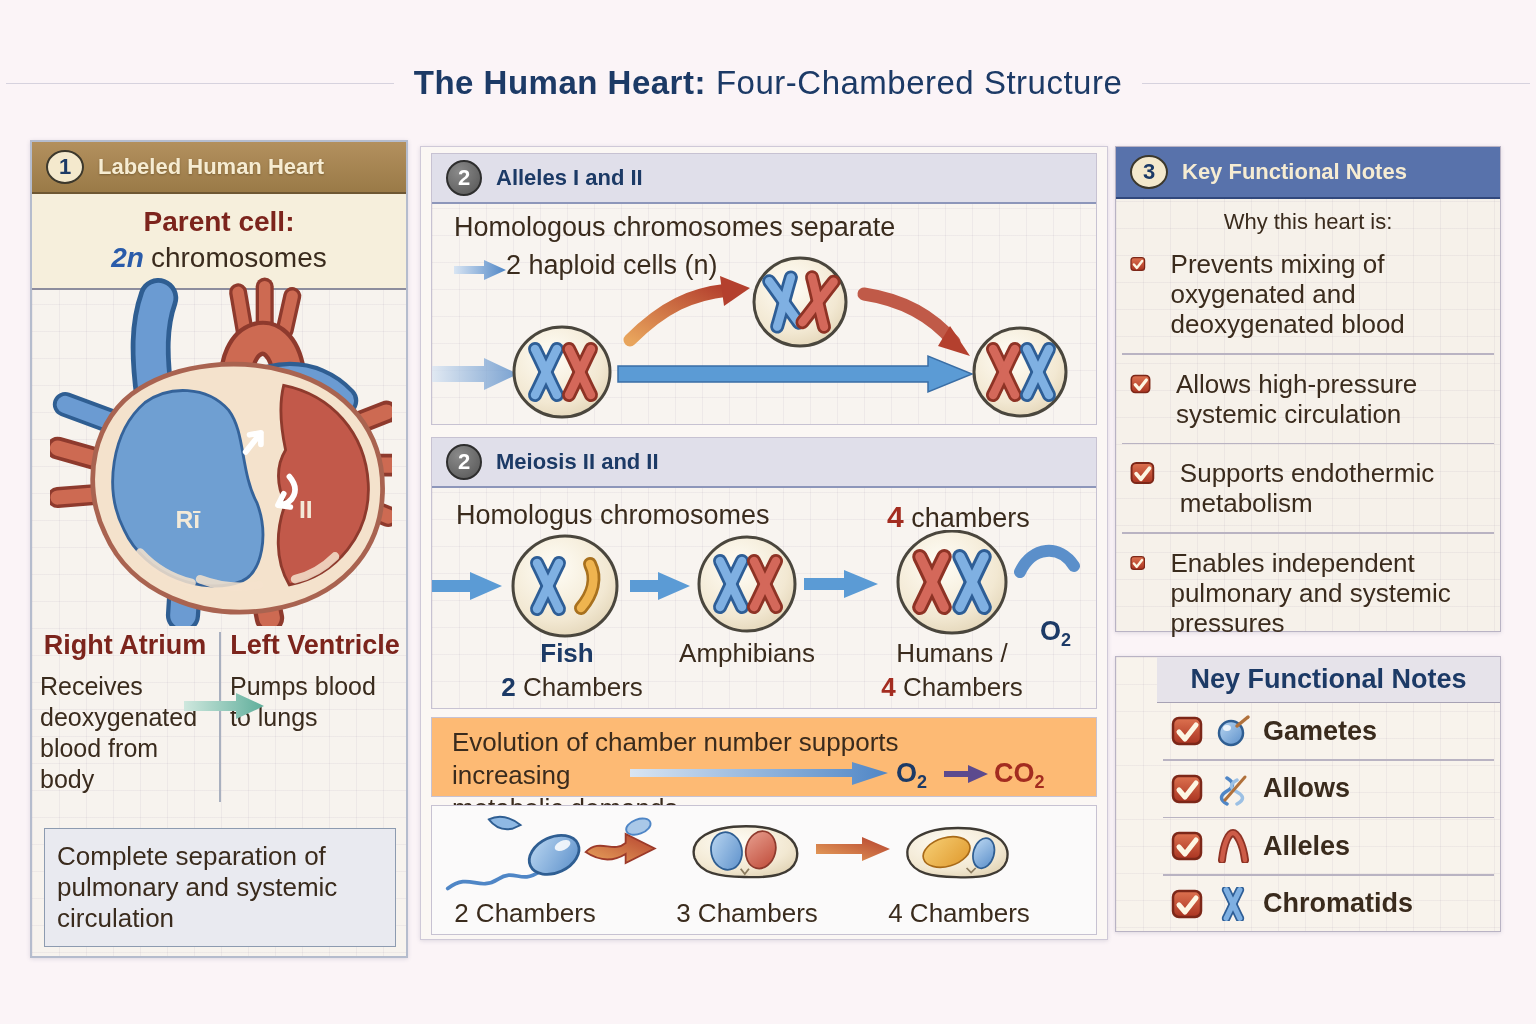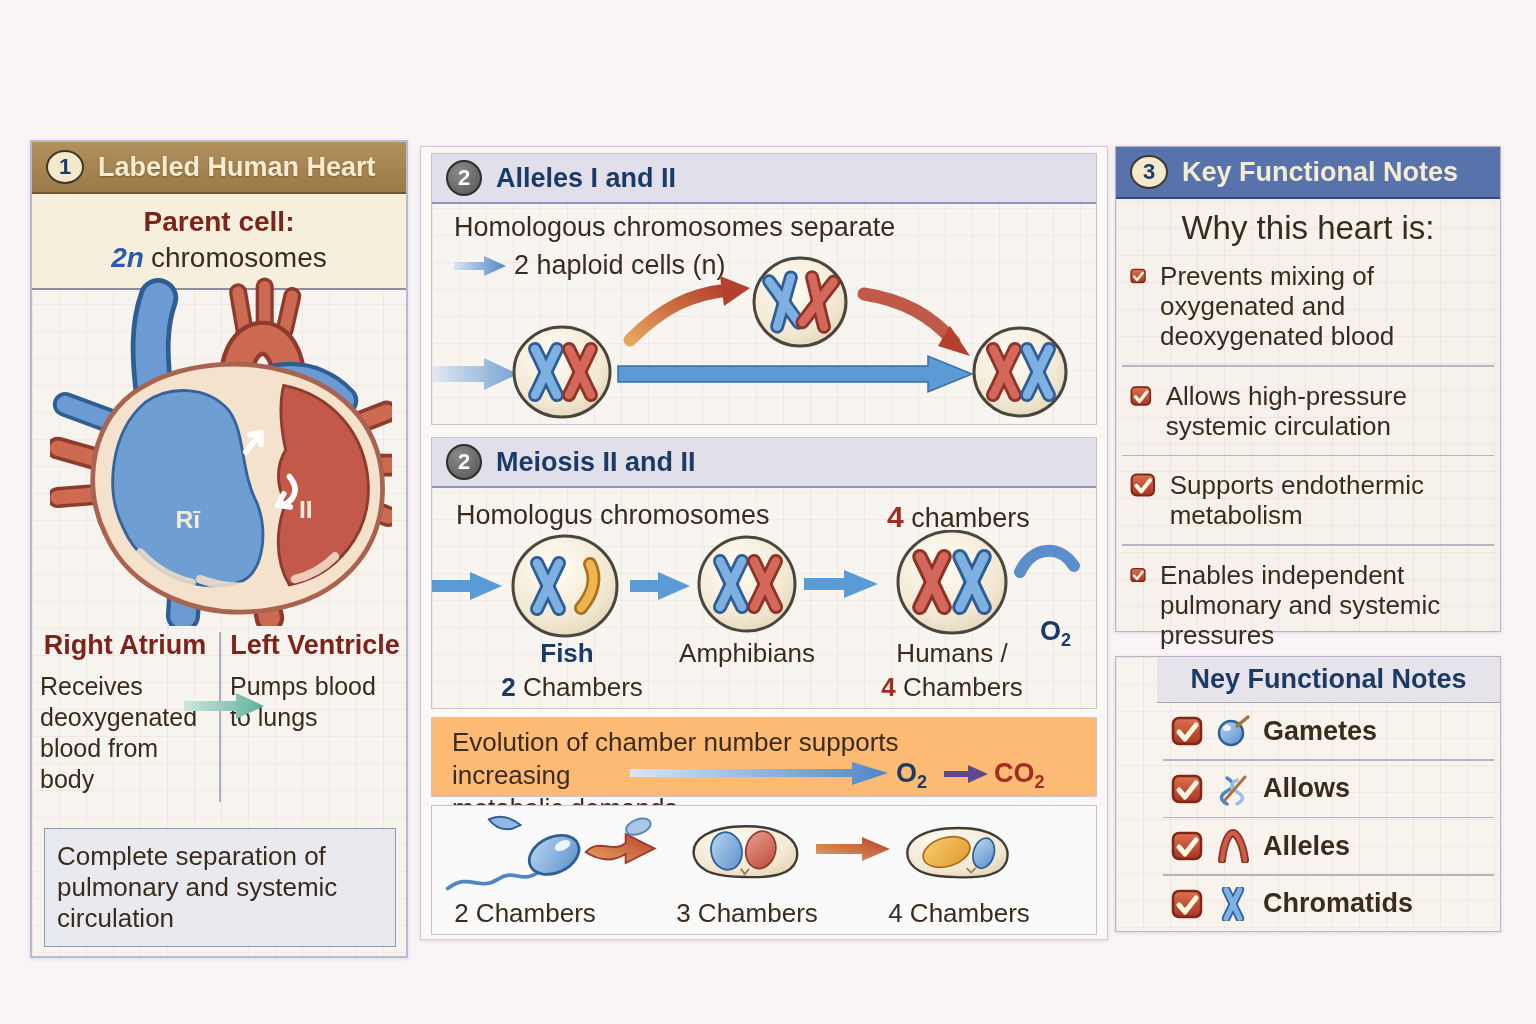--- a/index.html
+++ b/index.html
@@ -22,21 +22,21 @@
   .grid-bg{background-color:#f8f4f0;background-image:
     linear-gradient(rgba(150,140,165,.10) 1px, transparent 1px),
     linear-gradient(90deg, rgba(150,140,165,.10) 1px, transparent 1px);
     background-size:27px 27px;}
   .panel{position:absolute;border:2px solid #b5bccd;box-shadow:0 1px 4px rgba(90,90,120,.18);}
   .hdr{display:flex;align-items:center;gap:14px;padding:0 14px;height:52px;}
   .badge{flex:0 0 auto;width:38px;height:34px;border-radius:50%;display:flex;align-items:center;justify-content:center;
          font-weight:700;font-size:22px;}
   .badge-cream{background:#f4e9cd;border:2.5px solid #3c382c;color:var(--navy);}
   .badge-grey{width:36px;height:36px;background:radial-gradient(circle at 35% 30%,#8a8a8a,#555);border:2.5px solid #2e2e2e;color:#fff;}
-  .hdr-title{font-size:27px;font-weight:700;}
+  .hdr-title{font-size:22px;font-weight:700;}
   .sep{height:1.5px;background:#b9b3c2;}
 
   
   #left-panel{left:30px;top:140px;width:378px;height:818px;background-color:#f7f3ee;}
   #left-panel .hdr{background:linear-gradient(var(--tan1),var(--tan2));border-bottom:2px solid #6e5733;}
   #left-panel .hdr-title{color:var(--cream);text-shadow:0 1px 2px rgba(60,40,10,.4);}
   .parent-box{background:#f6efdc;border-bottom:2px solid #8d8d9d;text-align:center;padding:12px 8px 14px;}
   .parent-line1{font-size:28px;font-weight:700;color:var(--maroon);}
   .parent-line2{font-size:28px;margin-top:4px;}
   .parent-line2 .ploidy{color:#2a5caa;font-style:italic;font-weight:700;margin-right:7px;}
@@ -55,21 +55,21 @@
   
   #mid{left:420px;top:146px;width:688px;height:794px;background:#fbf7f4;border:1.5px solid #cfc9d8;}
   .mbox{position:absolute;left:10px;width:666px;border:1.5px solid #c7c2d2;}
   .mbox .hdr{background:var(--lav);border-bottom:2px solid #8d96ba;height:50px;}
   .mbox .hdr-title{color:var(--navy);}
   #mbox1{top:6px;height:272px;}
   #mbox2{top:290px;height:272px;}
   #mbox3{top:570px;height:80px;background:#fdba74;}
   #mbox4{top:658px;height:130px;background:#fbfafa;}
   .m-line1{position:absolute;left:22px;top:58px;font-size:27px;}
-  .m-line2{position:absolute;left:22px;top:96px;font-size:27px;display:flex;align-items:center;gap:8px;}
+  .m-line2{position:absolute;left:22px;top:96px;font-size:27px;display:flex;align-items:flex-end;}
   .abs{position:absolute;}
   .cell-label{font-size:26px;text-align:center;}
   .cell-label.bold-navy{font-weight:700;color:var(--navy);}
   .num-navy{color:var(--navy);font-weight:700;}
   .num-red{color:var(--red-accent);font-weight:700;}
   .sec2-lab{font-size:27px;}
   .evo-text{font-size:26px;line-height:33px;}
   .chem{font-size:27px;font-weight:700;}
   .chem sub{font-size:18px;}
   .chem.o2{color:var(--navy);}
@@ -80,23 +80,23 @@
   .chr .ol{stroke-width:14px;}
   .chr .co{stroke-width:8.5px;}
   .chr-blue .ol{stroke:#2e5e96;} .chr-blue .co{stroke:#7fb0e2;}
   .chr-red .ol{stroke:#8e3325;} .chr-red .co{stroke:#d4685a;}
   .chr-orange .ol{stroke:#a8711e;} .chr-orange .co{stroke:#efb44f;}
 
   
   #rightA{left:1115px;top:146px;width:386px;height:486px;background-color:#f6f1ea;border:1.5px solid #b9b3c4;}
   #rightA .hdr{background:var(--bluehdr);border-bottom:2px solid #31487c;}
   #rightA .hdr-title{color:var(--cream);}
-  .why{font-size:33px;text-align:center;margin:10px 0 4px;}
+  .why{font-size:22px;text-align:center;margin:10px 0 4px;}
   .kfn-item{display:flex;gap:14px;padding:10px 14px;}
-  .kfn-text{font-size:26px;line-height:30px;}
+  .kfn-text{font-size:26px;line-height:30px;margin-left:11px;}
   #rightB{left:1115px;top:656px;width:386px;height:276px;background-color:#f8f3ec;border:1.5px solid #b9b3c4;padding-left:41px;}
   #rightB .hdr2{height:46px;background:#e6e3ea;border-bottom:1.5px solid #a7a2b4;display:flex;align-items:center;justify-content:center;
     font-size:27px;font-weight:700;color:var(--navy);}
   .nfn-item{display:flex;align-items:center;gap:12px;padding:8px 14px;height:56px;}
   .nfn-label{font-size:27px;font-weight:600;}
 </style>
 </head>
 <body>
 
 <svg width="0" height="0" style="position:absolute" aria-hidden="true">
@@ -135,20 +135,27 @@
     </linearGradient>
     <linearGradient id="gOrange" x1="0" y1="0" x2="1" y2="1">
       <stop offset="0%" stop-color="#f6ce74"></stop>
         <stop offset="100%" stop-color="#e09a2e"></stop>
     </linearGradient>
   </defs>
 </svg>
 
 <div id="page">
 
+  <div class="title-row">
+    <div class="title-line"></div>
+    <div class="title-text">
+      <span class="pfx">The Human Heart:</span><span class="sfx">Four-Chambered Structure</span>
+    </div>
+    <div class="title-line"></div>
+  </div>
 
   <div id="left-panel" class="panel grid-bg">
     <div class="hdr">
       <span class="badge badge-cream">1</span>
       <span class="hdr-title">Labeled Human Heart</span>
     </div>
     <div class="parent-box">
       <div class="parent-line1">Parent cell:</div>
       <div class="parent-line2">
         <span class="ploidy">2n</span><span>chromosomes</span>

